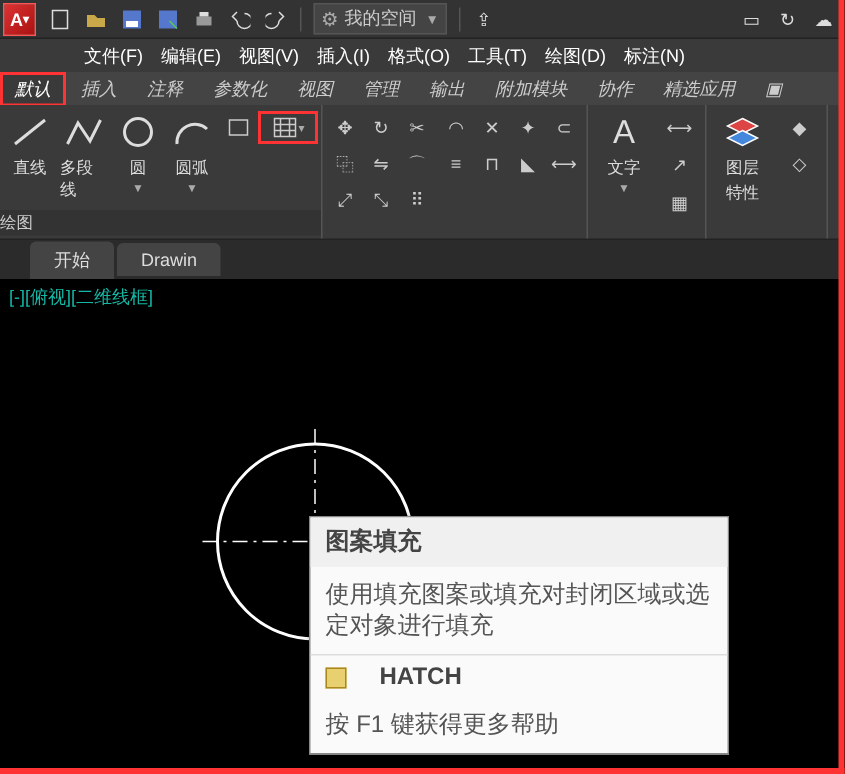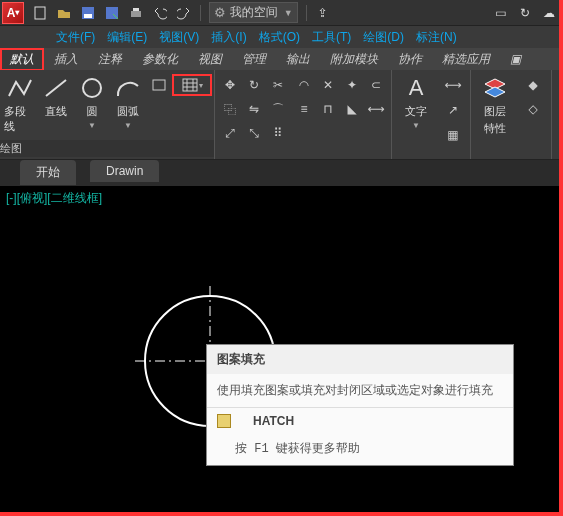--- a/index.html
+++ b/index.html
@@ -8,52 +8,52 @@
 .topbar { background: #333; height: 26px; display: flex; align-items: center; padding: 0 2px; border-bottom: 1px solid #222; }
 .app-icon { width: 22px; height: 22px; background: linear-gradient(135deg,#d33,#a11); display: flex; align-items: center; justify-content: center; color: #fff; font-weight: bold; border: 1px solid #f55; margin-right: 4px; }
 .app-dd { color:#fff; font-size:8px; }
 .qat-icon { width: 18px; height: 18px; margin: 0 3px; display: flex; align-items: center; justify-content: center; color: #ddd; }
 .qat-sep { width: 1px; height: 16px; background: #555; margin: 0 4px; }
 .ws-dd { display: flex; align-items: center; background: #444; border: 1px solid #555; padding: 1px 4px; margin: 0 4px; }
 .gear { color:#aaa; font-size:13px; margin-right:4px; }
 .ws-arrow { color:#aaa; margin-left: 6px; font-size: 9px; }
 
 .menubar { background: #3a3a3a; height: 22px; display: flex; align-items: center; padding-left: 50px; }
-.menu-item { padding: 2px 6px; color: #0ea5e9; }
+.menu-item { padding: 2px 6px; color: #ffffff; }
 
 .tabbar { background: #444; height: 22px; display: flex; align-items: center; }
 .tab { padding: 3px 10px; color: #ccc; font-style: italic; }
 .tab.active { background: #3a3a3a; color: #fff; border: 2px solid #f33; padding: 1px 8px; }
 
 .ribbon { background: #3a3a3a; height: 90px; display: flex; border-bottom: 1px solid #222; position: relative; }
 .panel { border-right: 1px solid #555; padding: 2px 4px; display: flex; flex-direction: column; }
 .panel-body { flex: 1; display: flex; align-items: flex-start; gap: 4px; padding-top: 2px; }
 .panel-label { text-align: left; color: #ccc; font-size: 11px; padding: 1px 0; background: #333; margin: 0 -4px; }
 .btn-v { display: flex; flex-direction: column; align-items: center; width: 40px; gap: 2px; }
 .btn-v .ico { width: 32px; height: 28px; display: flex; align-items: center; justify-content: center; }
 .btn-v .lbl { font-size: 11px; color: #ddd; }
 .mini-grid { display: grid; grid-template-columns: repeat(3, 22px); grid-auto-rows: 22px; gap: 2px; }
 .mini-grid2 { display: grid; grid-template-columns: repeat(4, 22px); grid-auto-rows: 22px; gap: 2px; }
 .mini-btn { width: 22px; height: 22px; background: #3a3a3a; display: flex; align-items: center; justify-content: center; color: #ccc; border: 1px solid transparent; }
 .hatch-btn { border: 2px solid #f33; width: 40px; display:flex; align-items:center; justify-content:center; }
 .dd-tiny { font-size:8px; color:#aaa; }
 
-.filetabs { background: #2b2b2b; height: 26px; display: flex; align-items: flex-start; padding-left: 20px; gap: 14px; }
+.filetabs { background: #2b2b2b; height: 26px; display: flex; align-items: center; padding-left: 20px; gap: 2px; }
 .filetab { background: #444; padding: 4px 16px; border-top-left-radius: 4px; border-top-right-radius: 4px; color: #ddd; }
 
 .canvas { position: relative; background: #000; height: 350px; }
 .viewlabel { position: absolute; top: 4px; left: 6px; color: #14b8a6; font-size: 12px; }
 .circle-draw { position: absolute; top: 90px; left: 125px; }
 
-.tooltip { position: absolute; left: 206px; top: 158px; width: 308px; background: #fafafa; border: 1px solid #888; box-shadow: 2px 2px 6px rgba(0,0,0,0.5); color: #333; font-size: 12px; z-index: 10; }
+.tooltip { position: absolute; left: 206px; top: 158px; width: 280px; background: #fafafa; border: 1px solid #888; box-shadow: 2px 2px 6px rgba(0,0,0,0.5); color: #333; font-size: 16px; z-index: 10; }
 .tt-title { background: #f0f0f0; padding: 6px 10px; font-weight: bold; color: #444; }
 .tt-desc { padding: 8px 10px; color: #555; border-bottom: 1px solid #ddd; }
 .tt-cmd { padding: 6px 10px; display: flex; align-items: center; gap: 22px; font-weight: bold; color: #444; }
 .tt-cmd-icon { width: 14px; height: 14px; background: #e8d070; border: 1px solid #aa8820; }
-.tt-help { padding: 6px 28px 8px; color: #555; font-family: Liberation Mono, monospace; }
+.tt-help { padding: 6px 10px 8px; color: #555; }
 
 .rborder { position:absolute; right:0; top:0; bottom:0; width:4px; background:#f33; }
 .bborder { position:absolute; left:0; right:0; bottom:0; height:4px; background:#f33; }
 </style>
 </head>
 <body>
 
 <div class="topbar">
   <div class="app-icon">
     <span>A</span>
@@ -138,32 +138,32 @@
   <div class="tab">▣</div>
 </div>
 
 <div class="ribbon">
 
   <div class="panel" style="width:215px">
     <div class="panel-body">
       <div class="btn-v">
         <div class="ico">
             <svg width="28" height="24">
+              <line x1="4" y1="20" x2="24" y2="4" stroke="#ddd" stroke-width="2"></line>
+            </svg>
+          </div>
+        <div class="lbl">直线</div>
+      </div>
+      <div class="btn-v">
+        <div class="ico">
+            <svg width="28" height="24">
               <path d="M3 20 L10 6 L18 18 L25 4" fill="none" stroke="#ddd" stroke-width="2"></path>
             </svg>
           </div>
         <div class="lbl">多段线</div>
-      </div>
-      <div class="btn-v">
-        <div class="ico">
-            <svg width="28" height="24">
-              <line x1="4" y1="20" x2="24" y2="4" stroke="#ddd" stroke-width="2"></line>
-            </svg>
-          </div>
-        <div class="lbl">直线</div>
       </div>
       <div class="btn-v">
         <div class="ico">
             <svg width="28" height="24">
               <circle cx="14" cy="12" r="9" fill="none" stroke="#ddd" stroke-width="2"></circle>
             </svg>
           </div>
         <div class="lbl">圆</div>
         <div class="dd-tiny">▼</div>
       </div>

